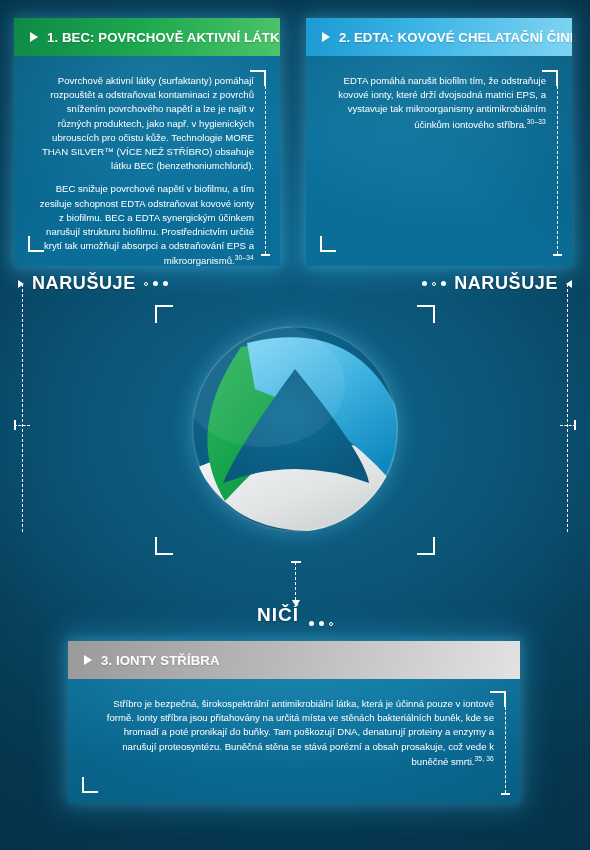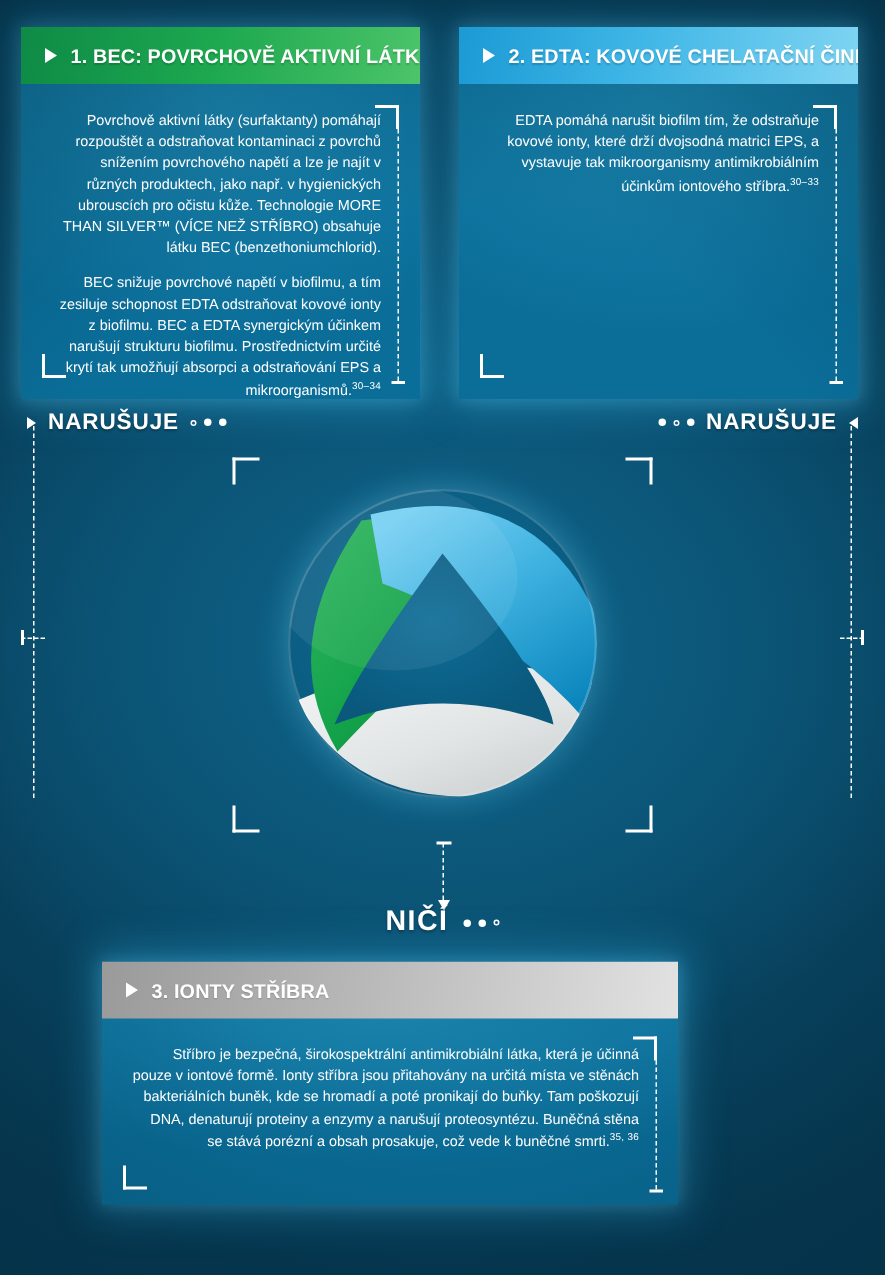--- a/index.html
+++ b/index.html
@@ -107,36 +107,36 @@
   .rail-cap {
     position: absolute;
     width: 9px; height: 0;
     border-top: 2px solid #ffffff;
     z-index: 4;
   }
 
   
   #panel1 { left: 14px;  top: 18px;  width: 266px; height: 248px; }
   #panel2 { left: 306px; top: 18px;  width: 266px; height: 248px; }
-  #panel3 { left: 68px;  top: 641px; width: 384px; height: 162px; }
+  #panel3 { left: 68px;  top: 641px; width: 452px; height: 162px; }
 
   
   .flow-label {
     position: absolute;
     display: flex;
     align-items: center;
     gap: 8px;
     z-index: 6;
     top: 273px;
   }
   #flow-left  { left: 18px; }
   #flow-right { right: 18px; }
   .flow-text {
     color: #ffffff;
-    font-size: 15px;
+    font-size: 18px;
     font-weight: bold;
     letter-spacing: .6px;
     text-shadow: 0 1px 2px rgba(0,0,0,.3);
   }
   .tri-r { width:0;height:0;border-left:6px solid #fff;border-top:4px solid transparent;border-bottom:4px solid transparent; }
   .tri-l { width:0;height:0;border-right:6px solid #fff;border-top:4px solid transparent;border-bottom:4px solid transparent; }
   .dots { display: flex; align-items: center; gap: 5px; }
   .dot { width: 5px; height: 5px; border-radius: 50%; background: #fff; }
   .dot.hollow { background: transparent; border: 1px solid #fff; width: 4px; height: 4px; }
 
@@ -194,21 +194,21 @@
   #down-arrow::after {
     content: ""; position: absolute; bottom: -7px; left: -4px;
     width: 0; height: 0;
     border-top: 7px solid #fff;
     border-left: 4.5px solid transparent;
     border-right: 4.5px solid transparent;
   }
   #kill-label {
     position: absolute;
     left: 0; right: 0; top: 604px;
-    display: flex; justify-content: center; align-items: center; gap: 10px;
+    display: flex; justify-content: center; align-items: flex-end; gap: 10px;
     z-index: 6;
   }
   #kill-label .flow-text { font-size: 19px; letter-spacing: 1px; }
 </style>
 </head>
 <body>
 
 <div id="stage">
 
   <div id="center-wrap">

